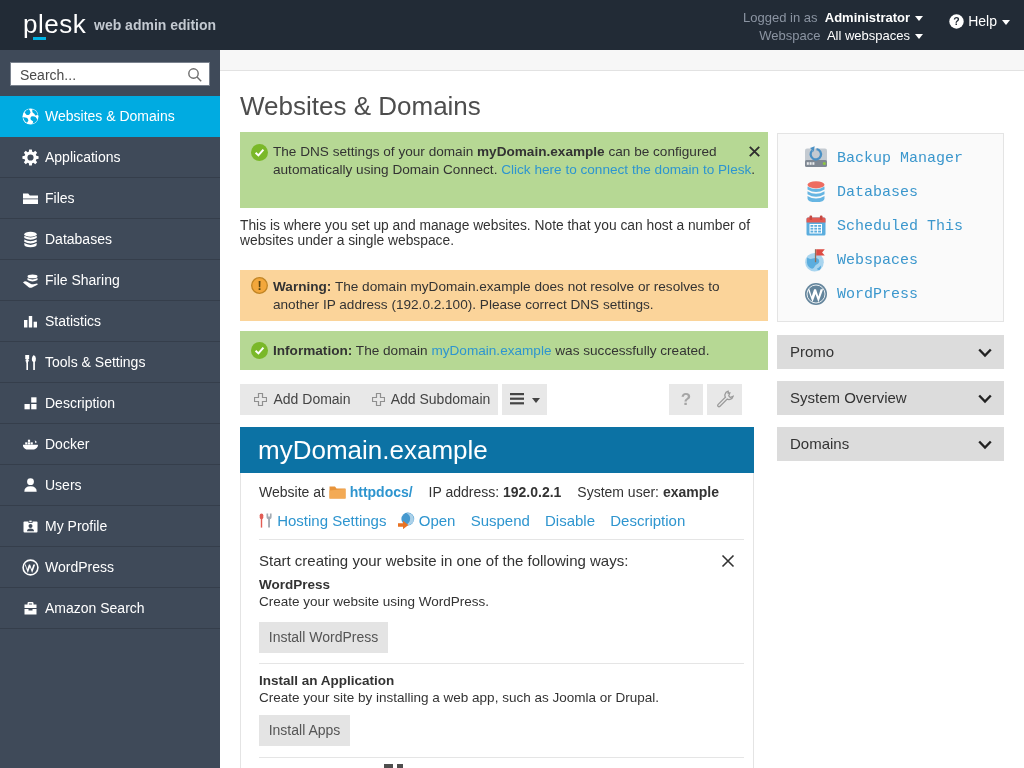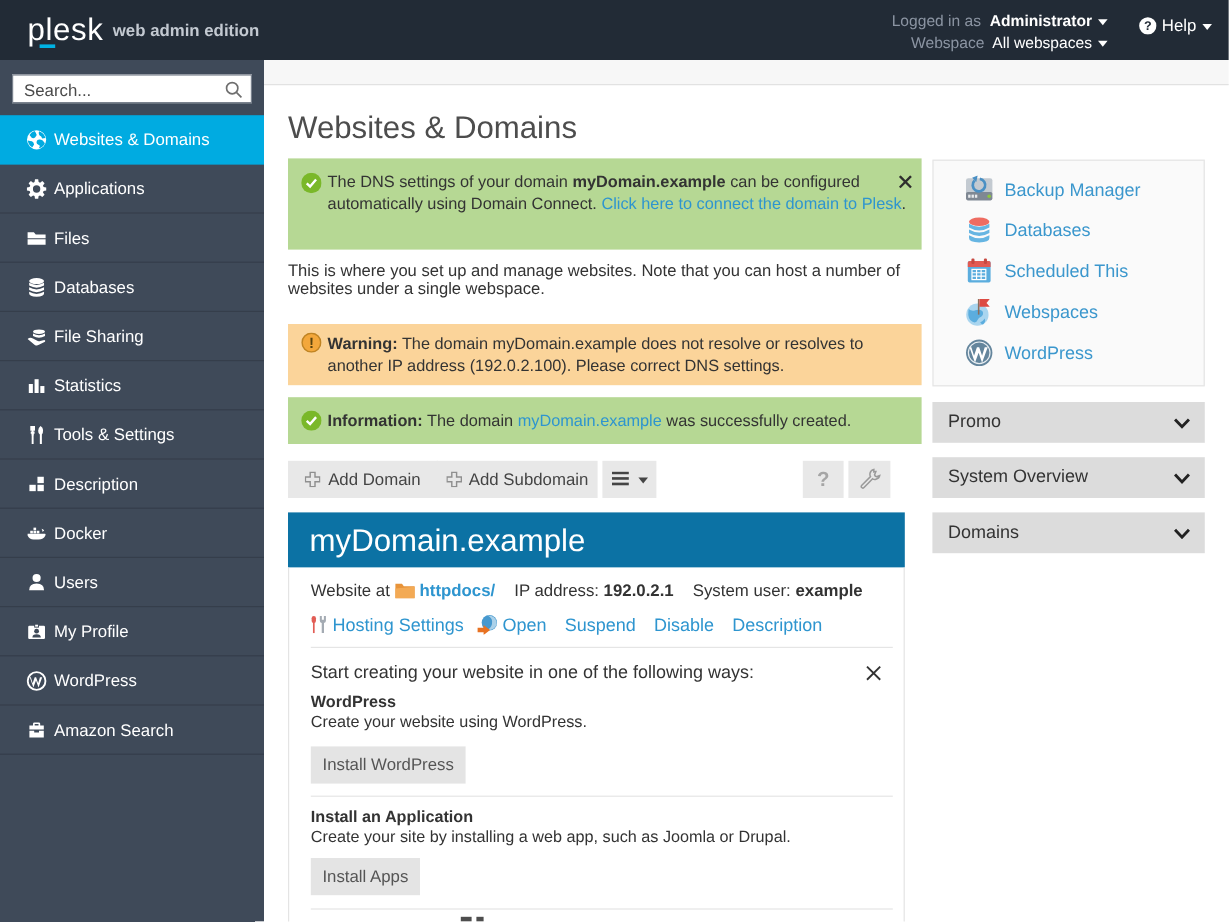--- a/index.html
+++ b/index.html
@@ -59,21 +59,21 @@
 #btnW { left:487px; top:334px; width:35px; }
 
 
 #cardHead { position:absolute; left:20px; top:377px; width:514px; height:46px; background:#0c72a4; color:#fff; font-size:26px; line-height:46px; }
 #cardHead span { margin-left:18px; }
 #cardBody { position:absolute; left:20px; top:423px; width:514px; height:345px; border:1px solid #e4e4e4; border-top:none; background:#fff; }
 .crow { position:absolute; left:18px; right:18px; font-size:14px; }
 .hr { position:absolute; left:18px; right:9px; height:1px; background:#e5e5e5; }
 
 
-#rightbox { position:absolute; left:557px; top:83px; width:227px; height:189px; background:#fafafa; border:1px solid #e4e4e4; }
+#rightbox { position:absolute; left:557px; top:83px; width:227px; height:189px; background:#fafafa; border:1px solid #e4e4e4;font-family:Liberation Mono, monospace; }
 .ritem { position:absolute; left:26px; font-size:15px; }
 .ritem .ric { position:absolute; left:0; top:-4px; width:24px; height:24px; }
 .ritem a { margin-left:33px; color:#3b97cd; }
 .acc { position:absolute; left:557px; width:227px; height:34px; background:#dcdcdc; font-size:15px; color:#333; line-height:34px; }
 .acc span { margin-left:13px; }
 .acc svg { position:absolute; right:12px; top:13px; }
 #acc1 { top:285px; }
 #acc2 { top:331px; }
 #acc3 { top:377px; }
 </style>

